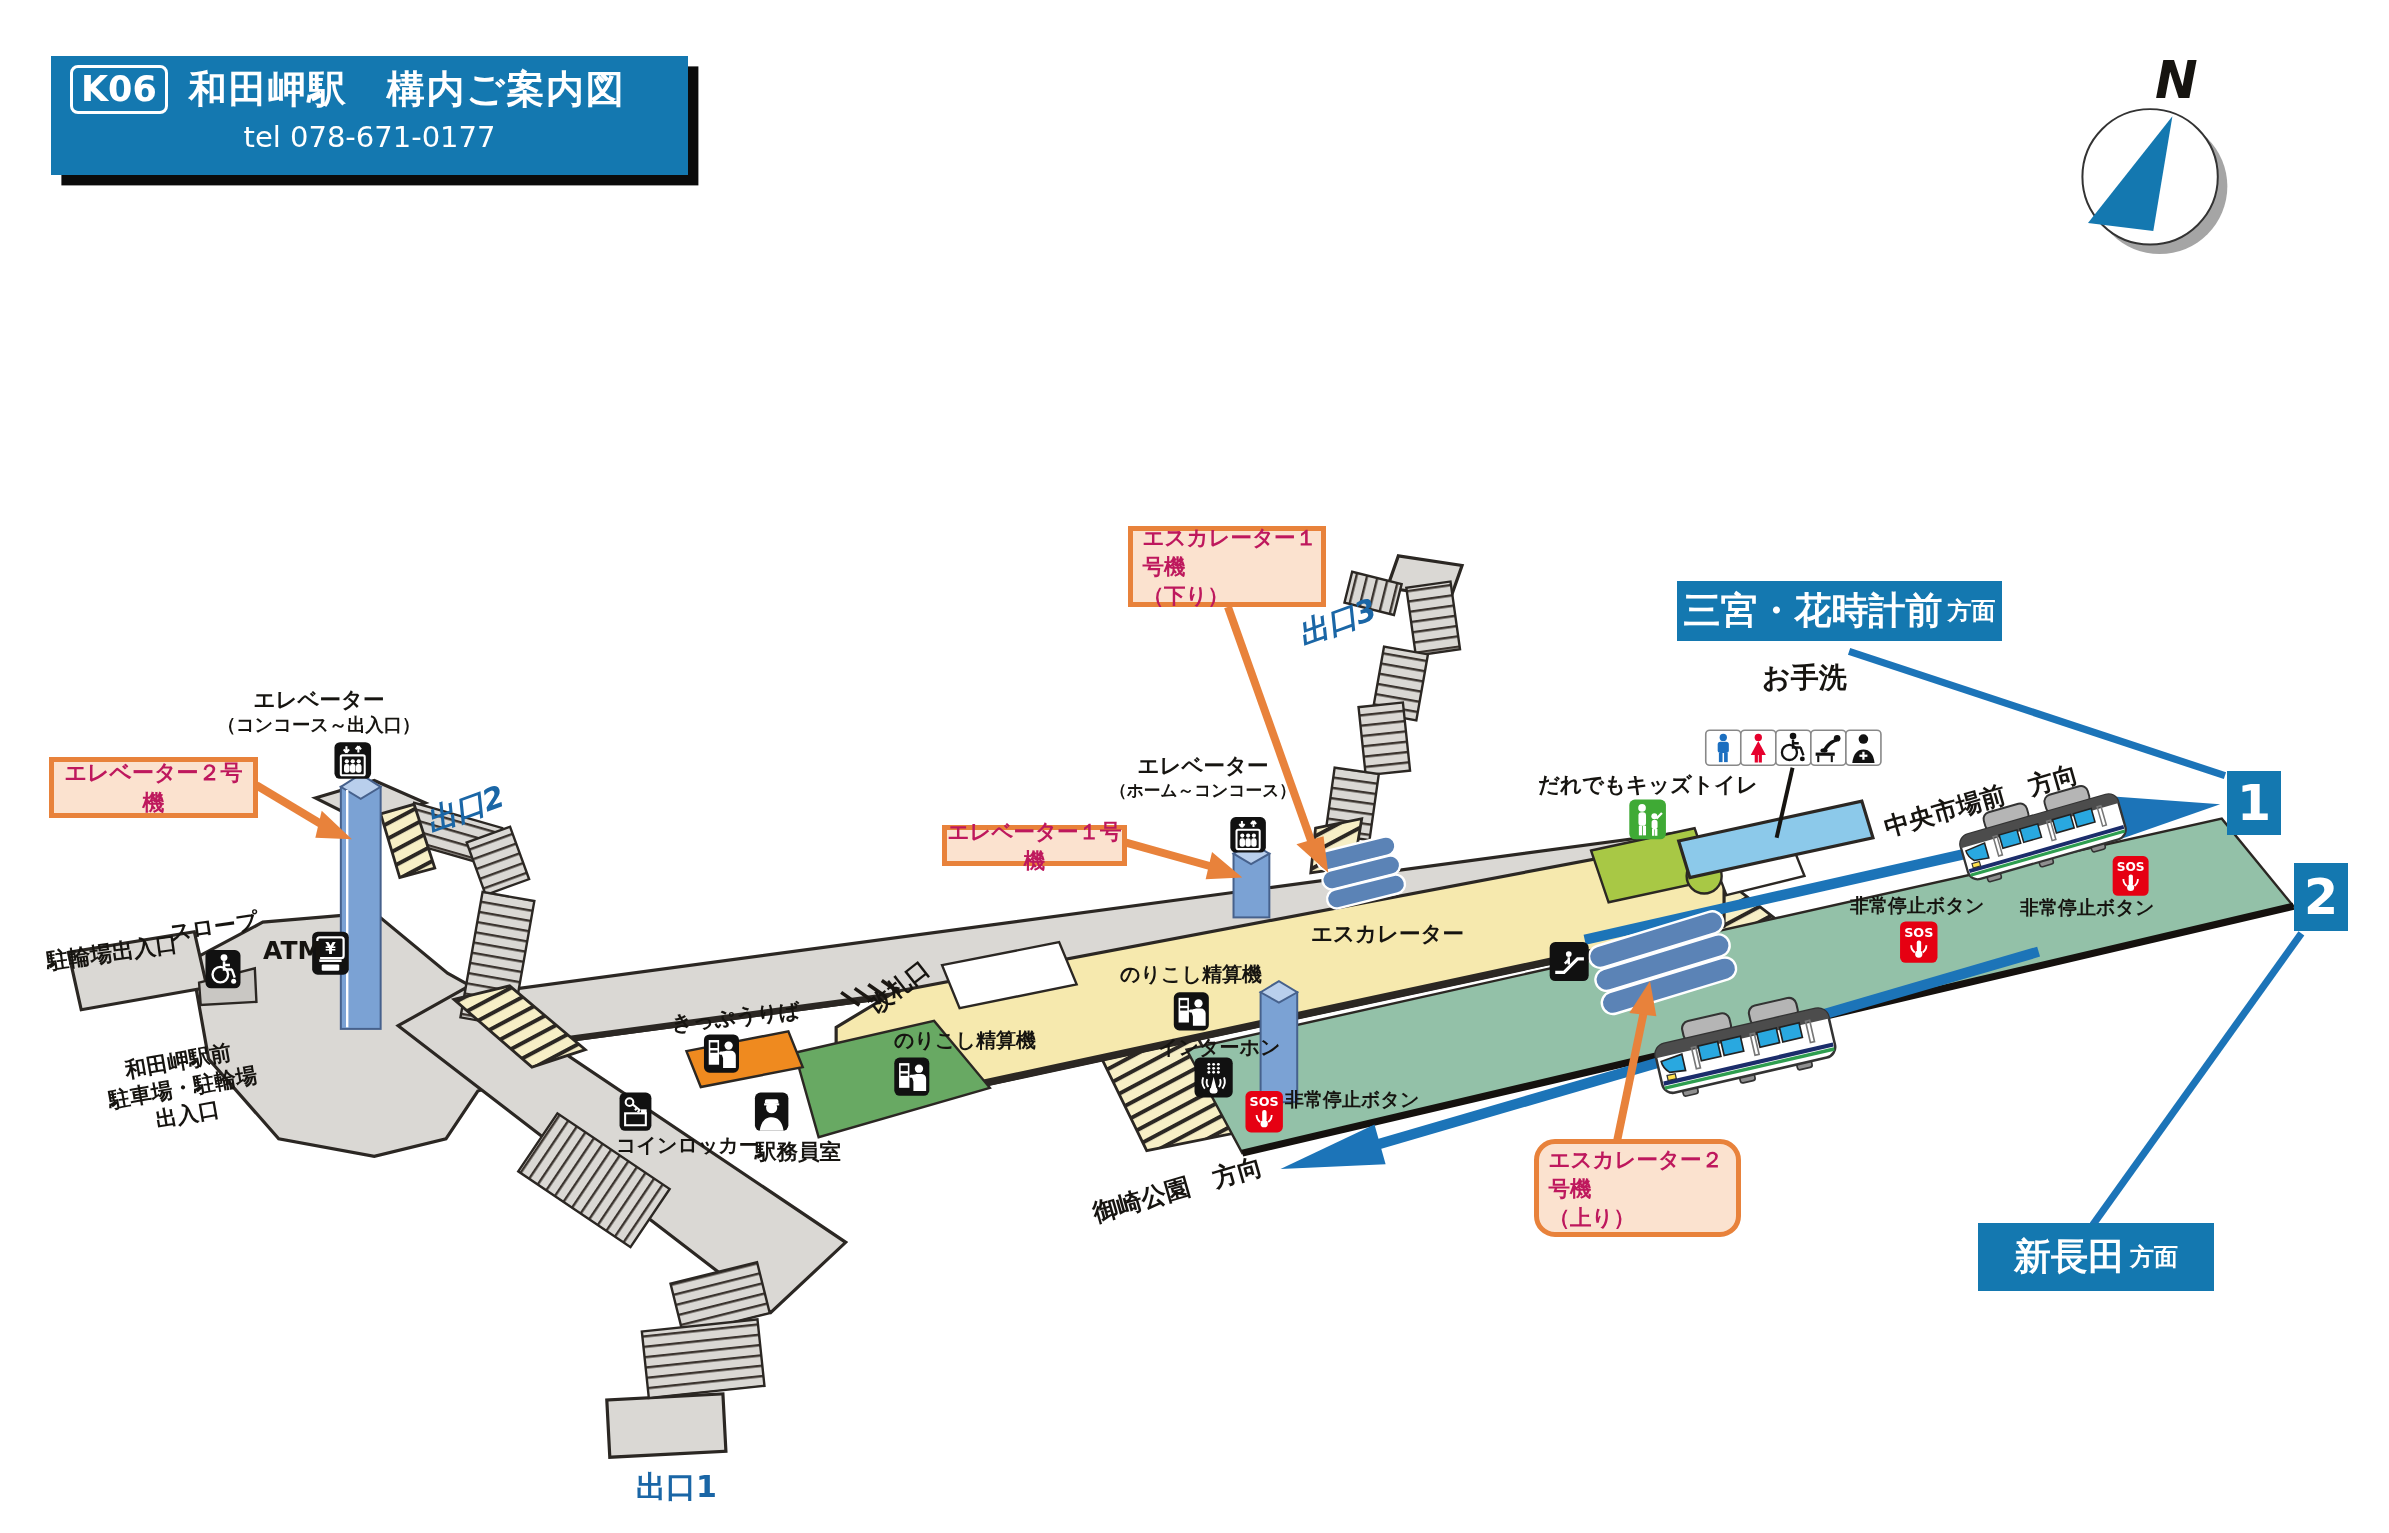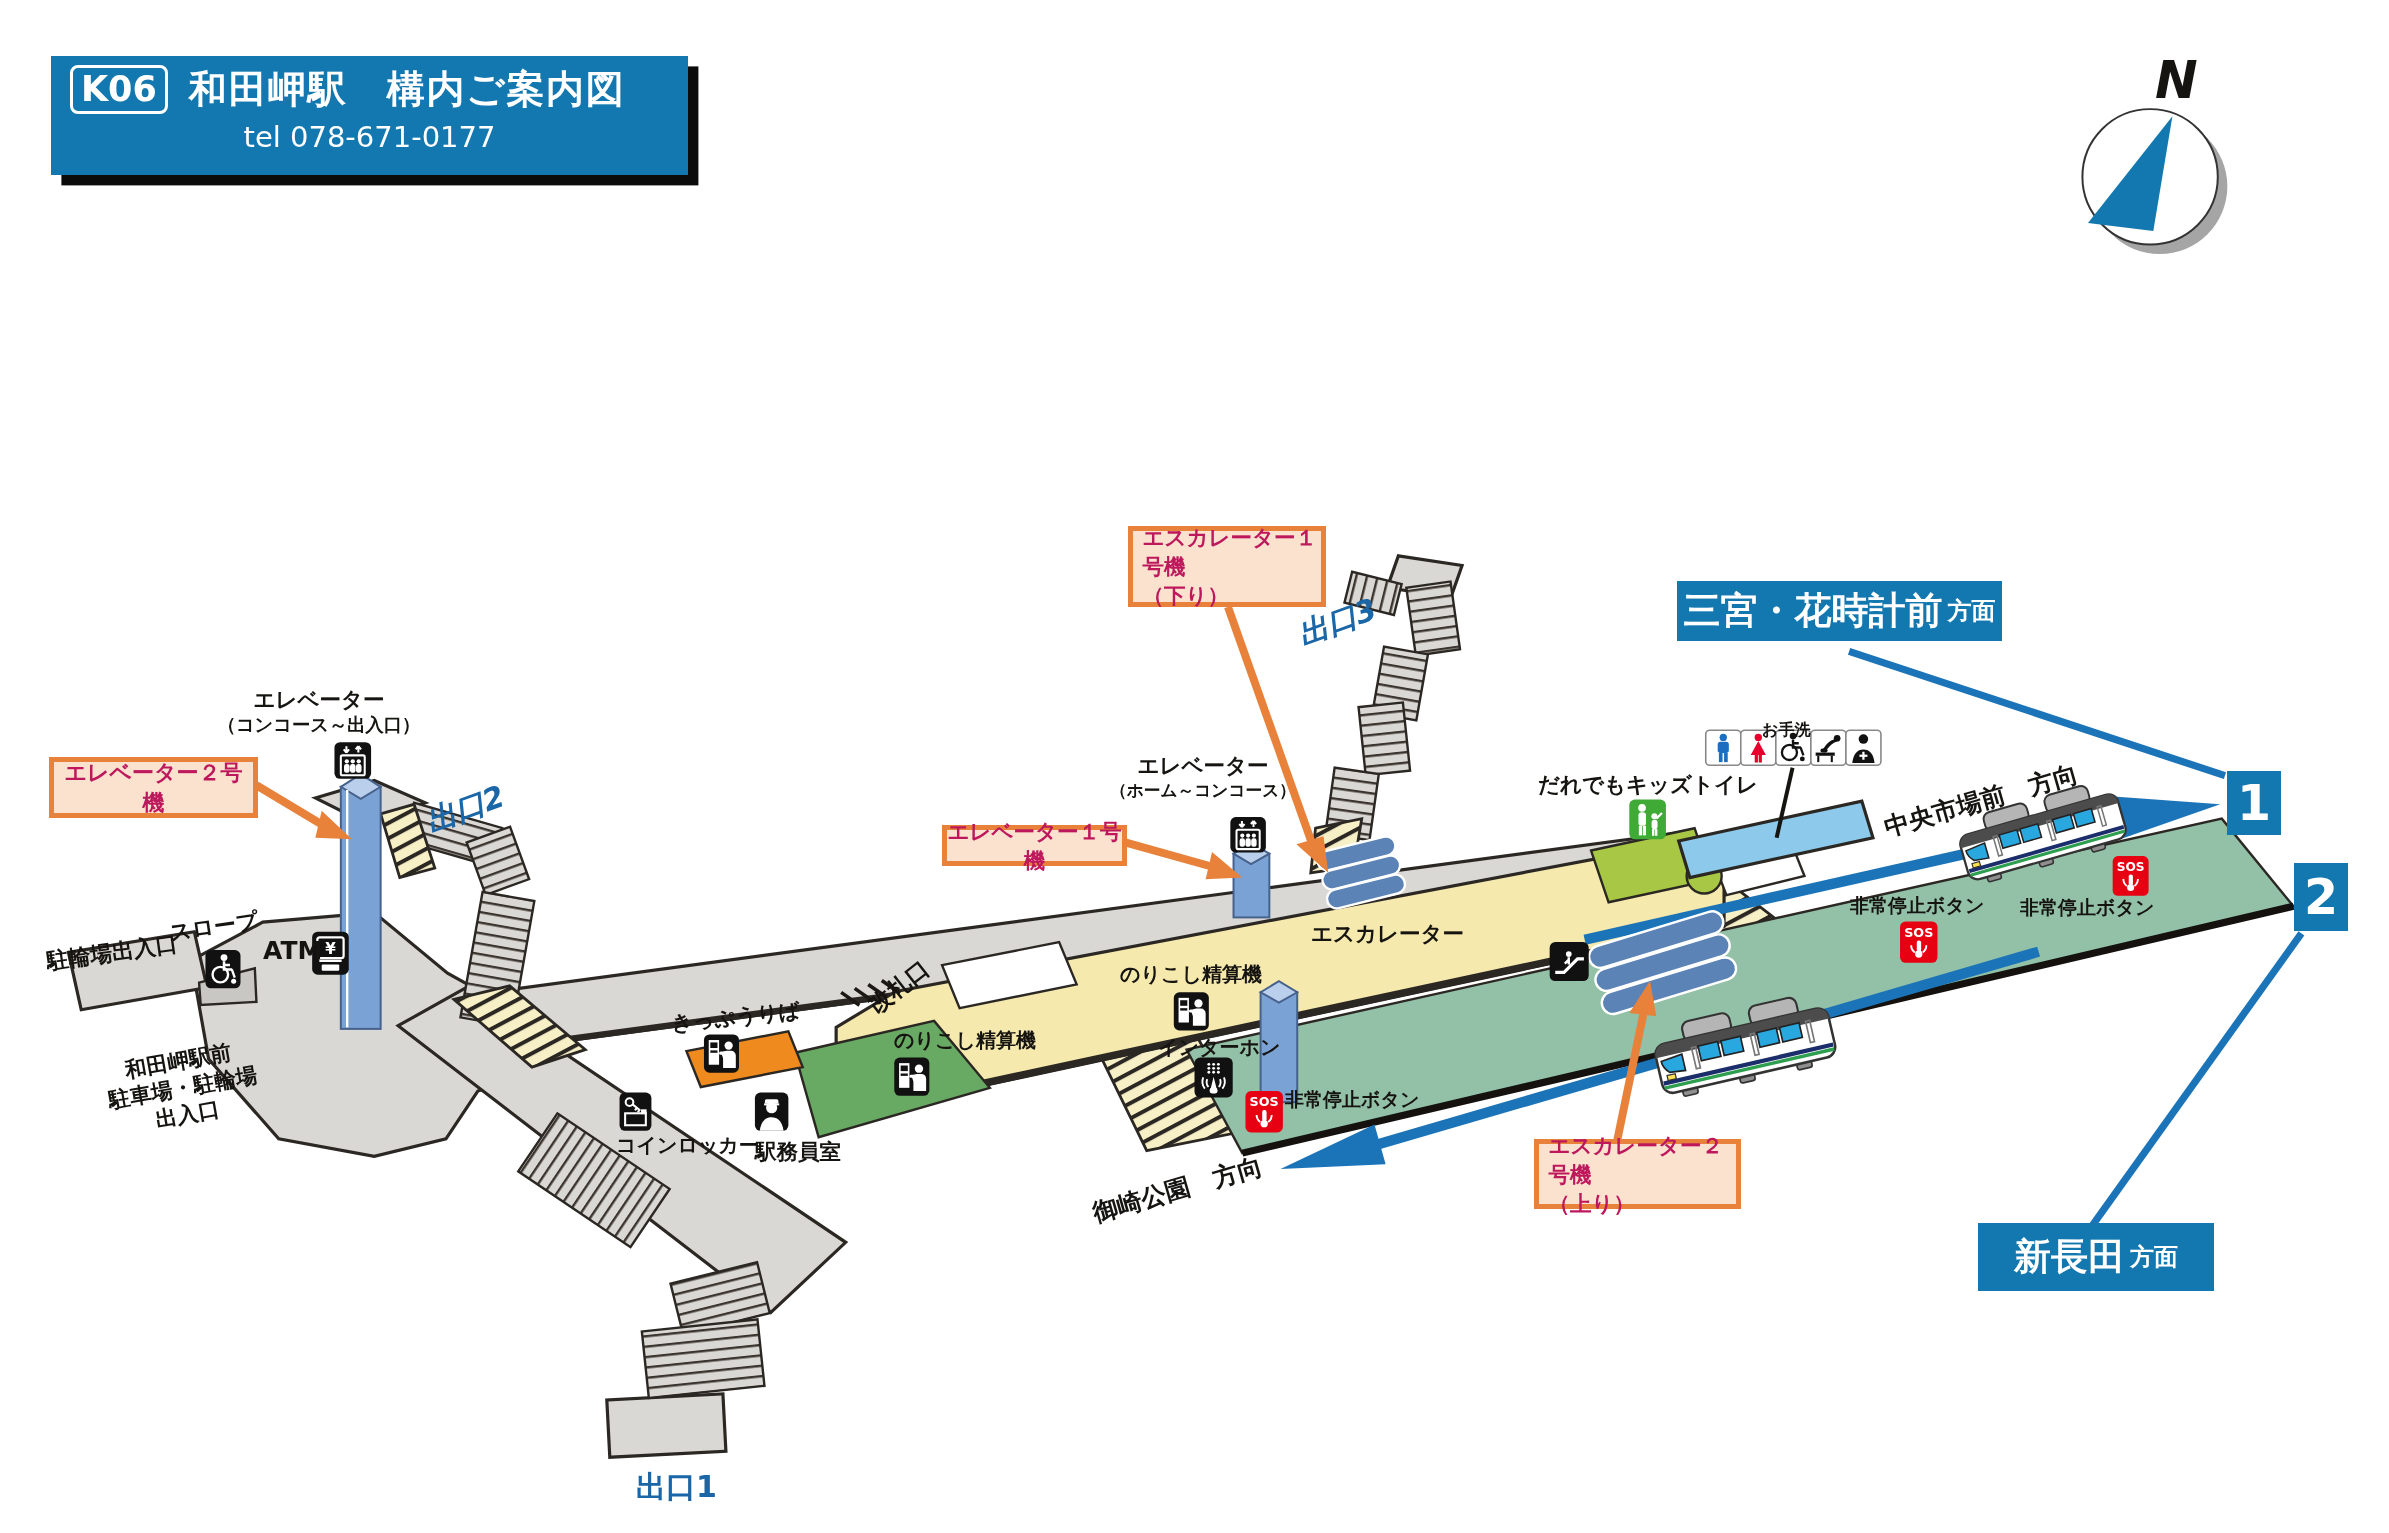--- a/index.html
+++ b/index.html
@@ -390,21 +390,21 @@
 <div class="obox ctr" style="left:49px;top:757px;width:209px;height:61px;font-size:22px;">
   <span>エレベーター２号機</span>
 </div>
 <div class="obox" style="left:1128px;top:526px;width:198px;height:81px;font-size:21.5px;padding-left:9.6px;">
   <span>エスカレーター１号機</span>
   <span>（下り）</span>
 </div>
 <div class="obox ctr" style="left:942px;top:825px;width:185px;height:41px;font-size:21.5px;">
   <span>エレベーター１号機</span>
 </div>
-<div class="obox" style="left:1534px;top:1139px;width:207px;height:70px;font-size:21.5px;padding-left:9.6px;">
+<div class="obox" style="left:1534px;top:1139px;width:207px;height:98px;font-size:21.5px;padding-left:9.6px;border-radius:21px;">
   <span>エスカレーター２号機</span>
   <span>（上り）</span>
 </div>
 
 <div class="bbox" style="left:1677px;top:581px;width:325px;height:60px;font-size:37px;">
   <span>三宮・花時計前</span>
   <span class="sub">方面</span>
 </div>
 <div class="bbox" style="left:1978px;top:1223px;width:236px;height:68px;font-size:37px;">
   <span>新長田</span>
@@ -431,21 +431,21 @@
   <span style="display:block;">駐車場・駐輪場</span>
   <span style="display:block;">出入口</span>
 </div>
 <div class="lbl" style="left:671px;top:1004px;font-size:21px;transform:rotate(-6deg);">きっぷうりば</div>
 <div class="lbl" style="left:863px;top:997px;font-size:23px;transform:rotate(-38deg);transform-origin:left top;">改札口</div>
 <div class="lbl" style="left:894px;top:1028px;font-size:20px;">のりこし精算機</div>
 <div class="lbl" style="left:1120px;top:962px;font-size:20px;">のりこし精算機</div>
 <div class="lbl" style="left:616px;top:1133px;font-size:20px;">コインロッカー</div>
 <div class="lbl" style="left:755px;top:1139px;font-size:21.5px;">駅務員室</div>
 <div class="lbl" style="left:1158px;top:1035px;font-size:20px;">インターホン</div>
-<div class="lbl" style="left:1762px;top:720px;font-size:16px;">お手洗</div>
+<div class="lbl" style="left:1762px;top:660px;font-size:28px;">お手洗</div>
 <div class="lbl" style="left:1538px;top:772px;font-size:21.5px;">だれでもキッズトイレ</div>
 <div class="lbl" style="left:1285px;top:1088px;font-size:19px;">非常停止ボタン</div>
 <div class="lbl" style="left:1850px;top:894px;font-size:19px;">非常停止ボタン</div>
 <div class="lbl" style="left:2020px;top:896px;font-size:19px;">非常停止ボタン</div>
 
 <div class="lbl" style="left:1881px;top:785px;font-size:25px;transform:rotate(-16deg);">中央市場前　方向</div>
 <div class="lbl" style="left:1090px;top:1174px;font-size:25px;transform:rotate(-16deg);">御崎公園　方向</div>
 
 </div>
 

